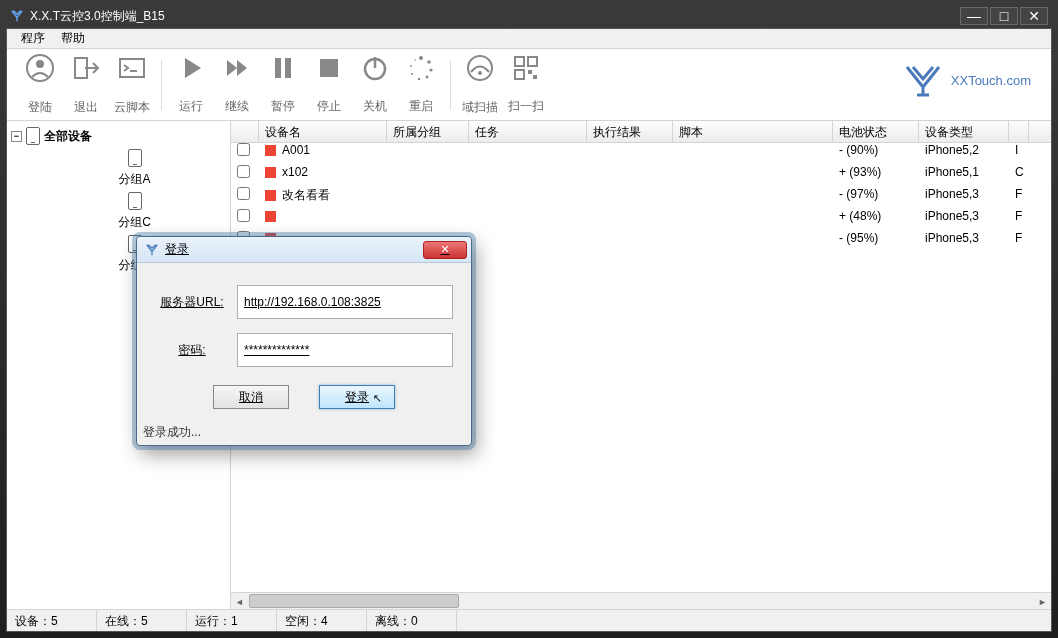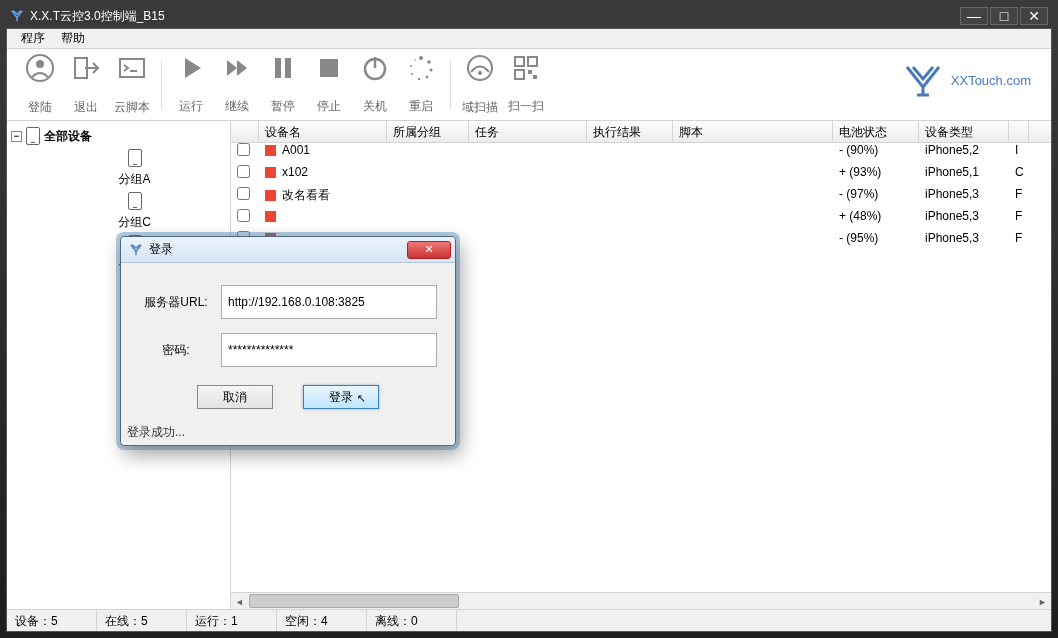--- a/index.html
+++ b/index.html
@@ -42,21 +42,21 @@
 .chk { width: 13px; height: 13px; }
 .red-sq { width: 11px; height: 11px; background: #e43; display: inline-block; margin-right: 6px; vertical-align: middle; }
 .hscroll { height: 17px; background: #f0f0f0; border-top: 1px solid #d4d4d4; position: relative; }
 .hscroll-thumb { position: absolute; left: 18px; top: 1px; height: 14px; width: 210px; background: #cdcdcd; border: 1px solid #aaa; border-radius: 2px; }
 .hscroll-arrow { position: absolute; top: 0; width: 17px; height: 17px; display: flex; align-items: center; justify-content: center; font-size: 9px; color: #666; }
 
 .status-bar { height: 22px; background: #f0f0f0; border-top: 1px solid #d4d4d4; display: flex; font-size: 12px; }
 .status-cell { border-right: 1px solid #d4d4d4; padding: 3px 8px; min-width: 90px; }
 
 
-.dialog { position: absolute; left: 120px; top: 236px; width: 336px; height: 210px; background: #f0f0f0; border: 1px solid #4a6a8a; box-shadow: 0 0 0 4px rgba(70,120,170,0.4), 4px 8px 20px rgba(0,0,0,0.4); border-radius: 4px; }
+.dialog { position: absolute; left: 136px; top: 236px; width: 336px; height: 210px; background: #f0f0f0; border: 1px solid #4a6a8a; box-shadow: 0 0 0 4px rgba(70,120,170,0.4), 4px 8px 20px rgba(0,0,0,0.4); border-radius: 4px; text-decoration: underline; }
 .dlg-title { height: 26px; background: linear-gradient(#ebf3fb, #d6e5f5); display: flex; align-items: center; justify-content: space-between; padding: 0 4px 0 8px; font-size: 12px; border-bottom: 1px solid #b8c8d8; border-radius: 4px 4px 0 0;}
 .dlg-title-left { display: flex; align-items: center; gap: 6px; }
 .dlg-close { width: 44px; height: 18px; background: linear-gradient(#e77,#c33); border: 1px solid #a22; border-radius: 3px; color: #fff; display: flex; align-items: center; justify-content: center; font-size: 11px; cursor: pointer; }
 .dlg-body { padding: 22px 18px 10px 18px; }
 .form-row { display: flex; align-items: center; margin-bottom: 14px; }
 .form-label { width: 82px; text-align: center; font-size: 12px; padding-right: 8px; }
 .form-input { flex: 1; height: 22px; border: 1px solid #abadb3; padding: 16px 6px; font-size: 12px; font-family: inherit; }
 .dlg-buttons { display: flex; justify-content: center; gap: 30px; margin-top: 18px; }
 .dlg-btn { width: 76px; height: 24px; font-size: 12px; border: 1px solid #888; background: linear-gradient(#f6f6f6,#e2e2e2); cursor: pointer; }
 .dlg-btn.primary { border: 1px solid #3c7fb1; background: linear-gradient(#eaf6fd,#bee6fd); box-shadow: 0 0 3px rgba(60,127,177,0.5); position: relative;}

